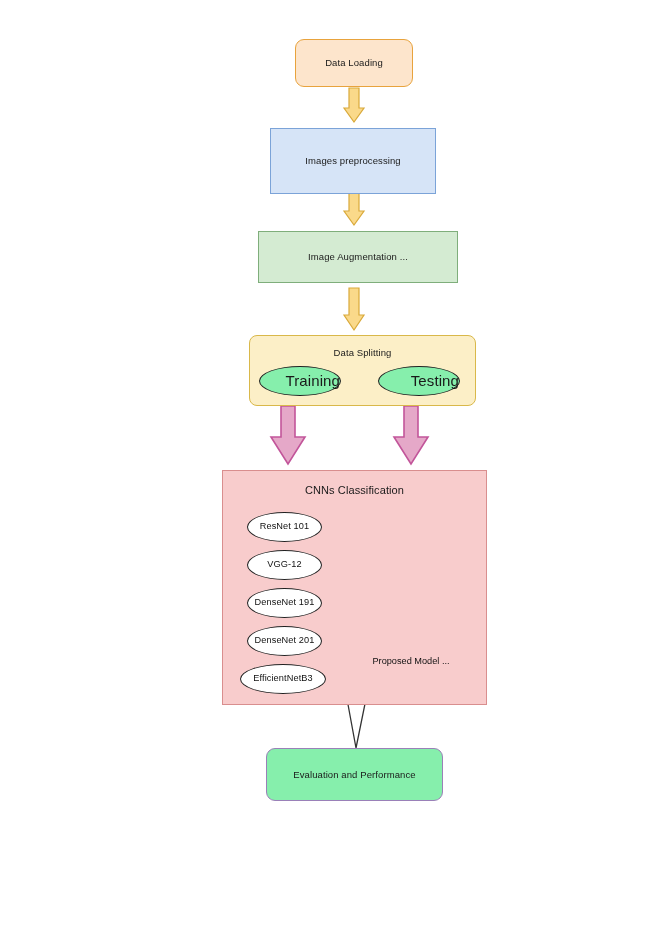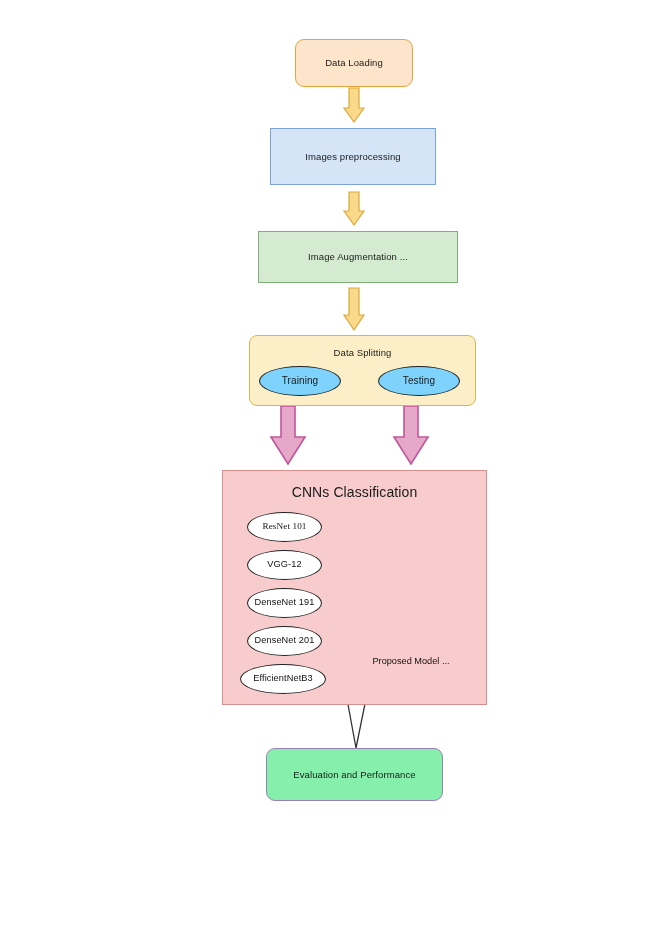--- a/index.html
+++ b/index.html
@@ -35,21 +35,21 @@
   }
 
   
   #data-loading {
     left: 295px; top: 39px; width: 118px; height: 48px;
     background: #FDE5CC;
     border: 1.3px solid #E8A33D;
     border-radius: 9px;
   }
   #images-preprocessing {
-    left: 270px; top: 128px; width: 166px; height: 57px;
+    left: 270px; top: 128px; width: 166px; height: 66px;
     background: #D6E4F7;
     border: 1.3px solid #7BA3D8;
     border-radius: 0px;
   }
   #image-augmentation {
     left: 258px; top: 231px; width: 200px; height: 52px;
     background: #D4EBD2;
     border: 1.3px solid #7FAE7B;
     border-radius: 0px;
   }
@@ -61,62 +61,62 @@
     display: block;
   }
   #data-splitting .split-title {
     position: absolute;
     left: 0; right: 0; top: 11px;
     text-align: center;
     font-size: 9.5px;
   }
   .ellipse {
     position: absolute;
-    background: #7dd3fc;
+    background: #86efac;
     border: 1.3px solid #222222;
     border-radius: 50%;
     display: flex;
     align-items: center;
-    justify-content: center;
-    font-size: 10px;
+    justify-content: flex-end;
+    font-size: 15px;
     color: #1a1a1a;
     white-space: nowrap;
   }
   #training-ellipse { left: 9px; top: 30px; width: 80px; height: 28px; }
   #testing-ellipse  { left: 128px; top: 30px; width: 80px; height: 28px; }
 
   #cnn-box {
     left: 222px; top: 470px; width: 265px; height: 235px;
     background: #F8CCCC;
     border: 1.3px solid #D98E8E;
     border-radius: 0px;
     display: block;
   }
   #cnn-box .cnn-title {
     position: absolute;
     left: 0; right: 0; top: 13px;
     text-align: center;
-    font-size: 14px;
+    font-size: 11px;
   }
   .model-ellipse {
     position: absolute;
     background: #ffffff;
     border: 1.4px solid #222222;
     border-radius: 50%;
     display: flex;
     align-items: center;
     justify-content: center;
     font-size: 9.2px;
     color: #111111;
     white-space: nowrap;
     width: 73px;
     height: 28px;
     left: 24px;
   }
-  #m-resnet101   { top: 41px; font-family: Liberation Serif, serif; }
+  #m-resnet101   { top: 41px; }
   #m-vgg16       { top: 79px; }
   #m-densenet121 { top: 117px; }
   #m-densenet201 { top: 155px; }
   #m-efficientnet{ top: 193px; width: 84px; left: 17px; }
 
   #evaluation-box {
     left: 266px; top: 748px; width: 177px; height: 53px;
     background: #86efac;
     border: 1.3px solid #9A80B8;
     border-radius: 9px;

